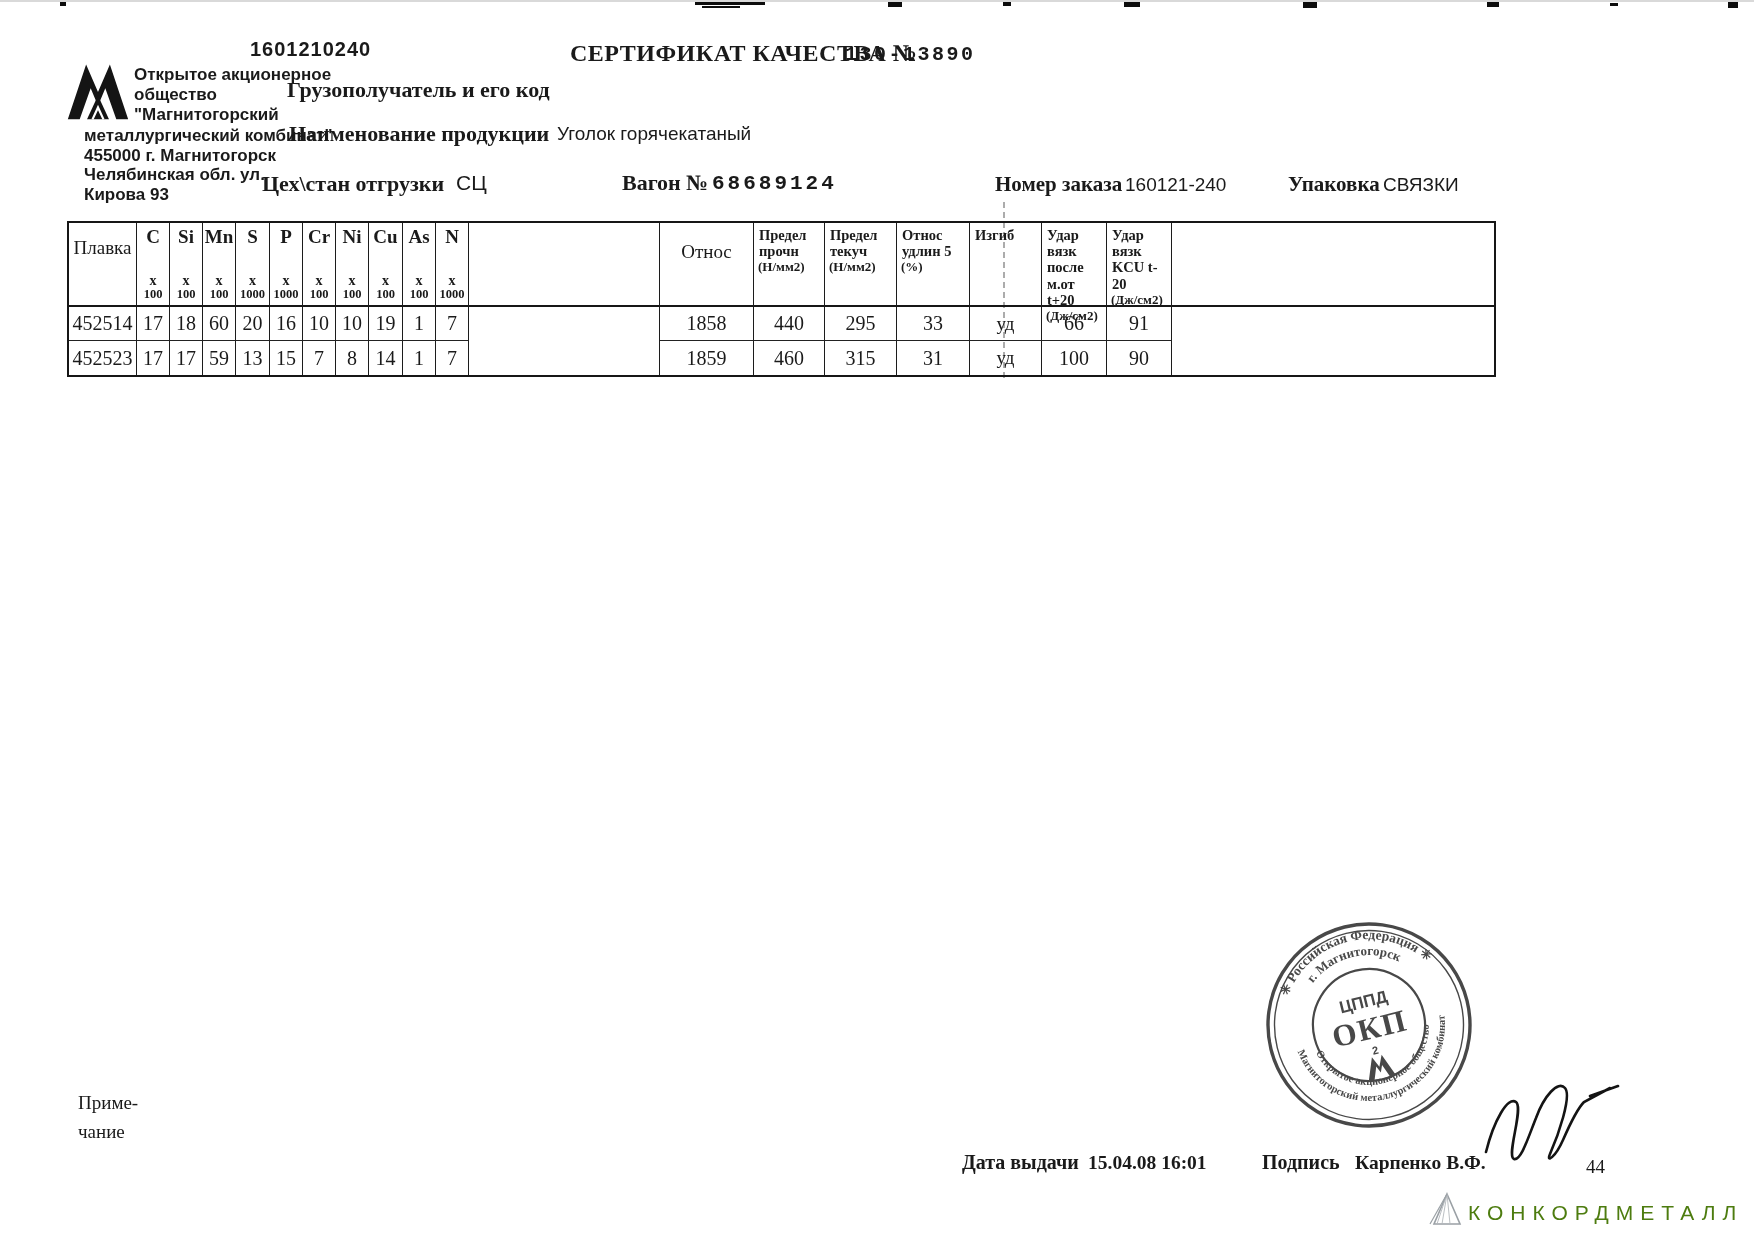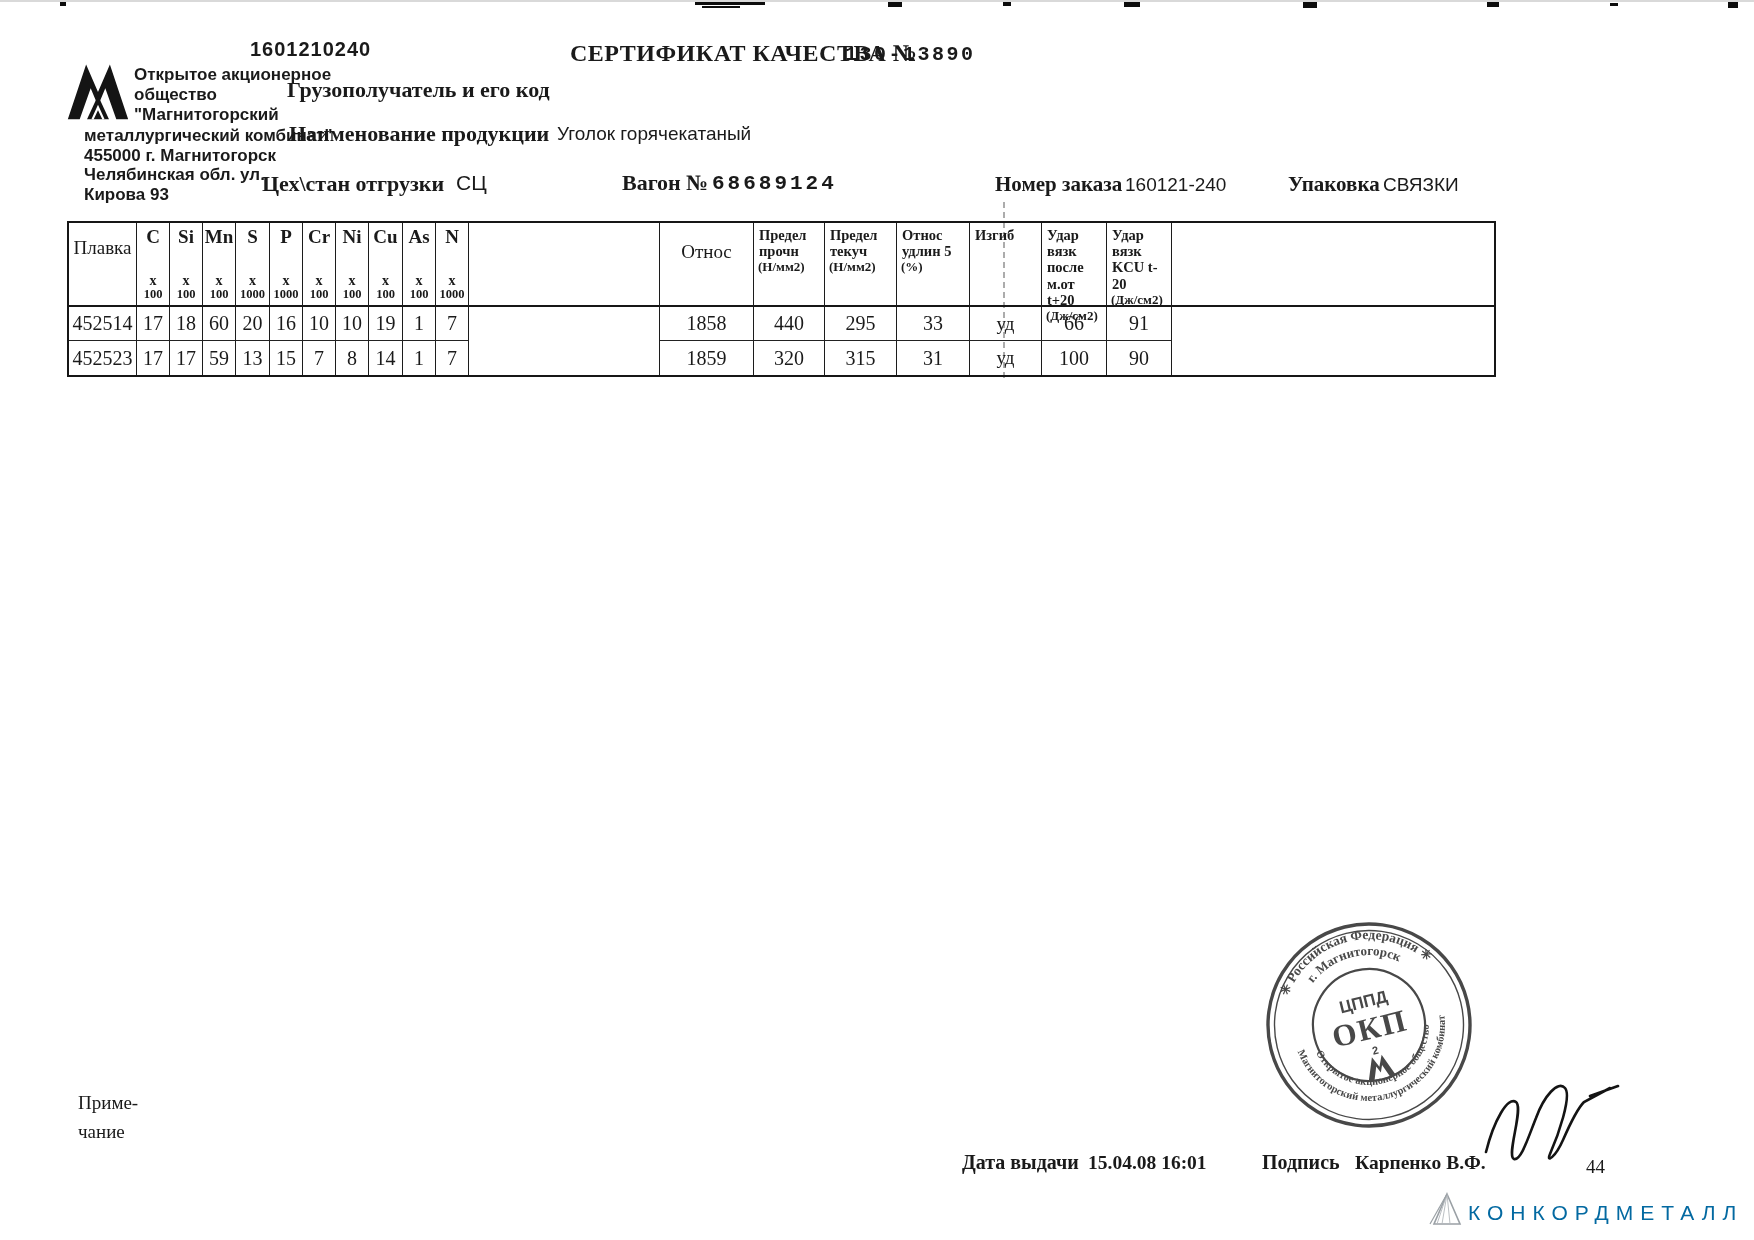--- a/index.html
+++ b/index.html
@@ -53,21 +53,21 @@
   .cell { display:flex; align-items:center; justify-content:center; font-size:20px; }
   .cell.small { font-size:19px; }
 
   
   .note { left:78px; top:1086px; font-size:19px; line-height:29px; }
   .validity { left:78px; top:1151px; font-size:19px; }
   .foot-lbl { font-weight:700; font-size:20px; }
   .foot-val { font-size:19.5px;font-weight:bold; }
   .sheet-no { left:1586px; top:1154px; font-size:19px; }
 
-  .brand-txt { left:1468px; top:1199px; font-size:21px; letter-spacing:7px; color:#0369a1; }
+  .brand-txt { left:1468px; top:1199px; font-size:21px; letter-spacing:7px; color:#4d7c0f; }
 
   .scan-dash {
     left:1003px; top:200px; height:176px; width:0;
     border-left:2px dashed #6a6a6a; opacity:.55;
   }
   .mark { background:#0d0d0d; }
 </style>
 </head>
 <body>
 
@@ -243,21 +243,21 @@
     <div class="cell">17</div>
     <div class="cell">59</div>
     <div class="cell">13</div>
     <div class="cell">15</div>
     <div class="cell">7</div>
     <div class="cell">8</div>
     <div class="cell">14</div>
     <div class="cell">1</div>
     <div class="cell">7</div>
     <div class="cell">1859</div>
-    <div class="cell">320</div>
+    <div class="cell">460</div>
     <div class="cell">315</div>
     <div class="cell">31</div>
     <div class="cell small">уд</div>
     <div class="cell">100</div>
     <div class="cell">90</div>
   </div>
 
   <svg class="abs" style="left:1238px;top:892px" width="262" height="262" viewBox="0 0 262 262">
     <g transform="rotate(-14 131 131)" fill="none" stroke="#2f2f2f" opacity="0.88">
       <circle cx="131" cy="131" r="101" stroke-width="3.4"></circle>

